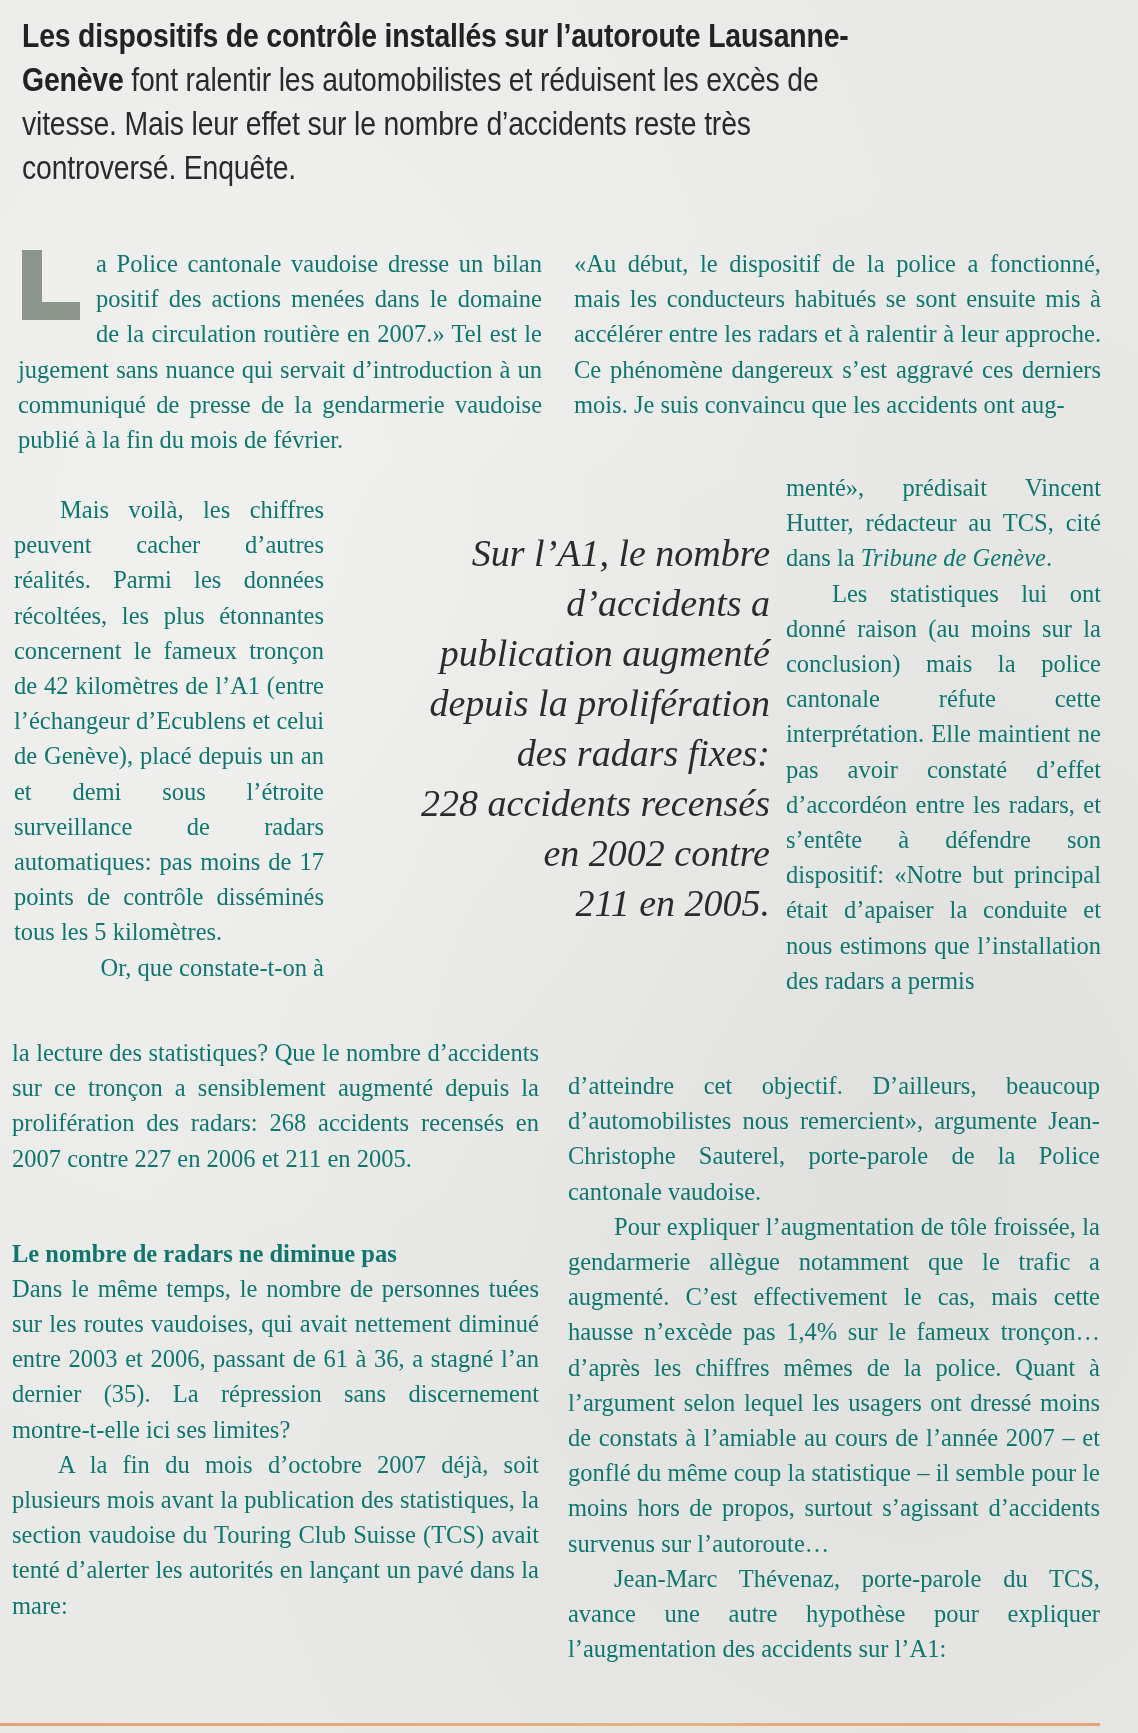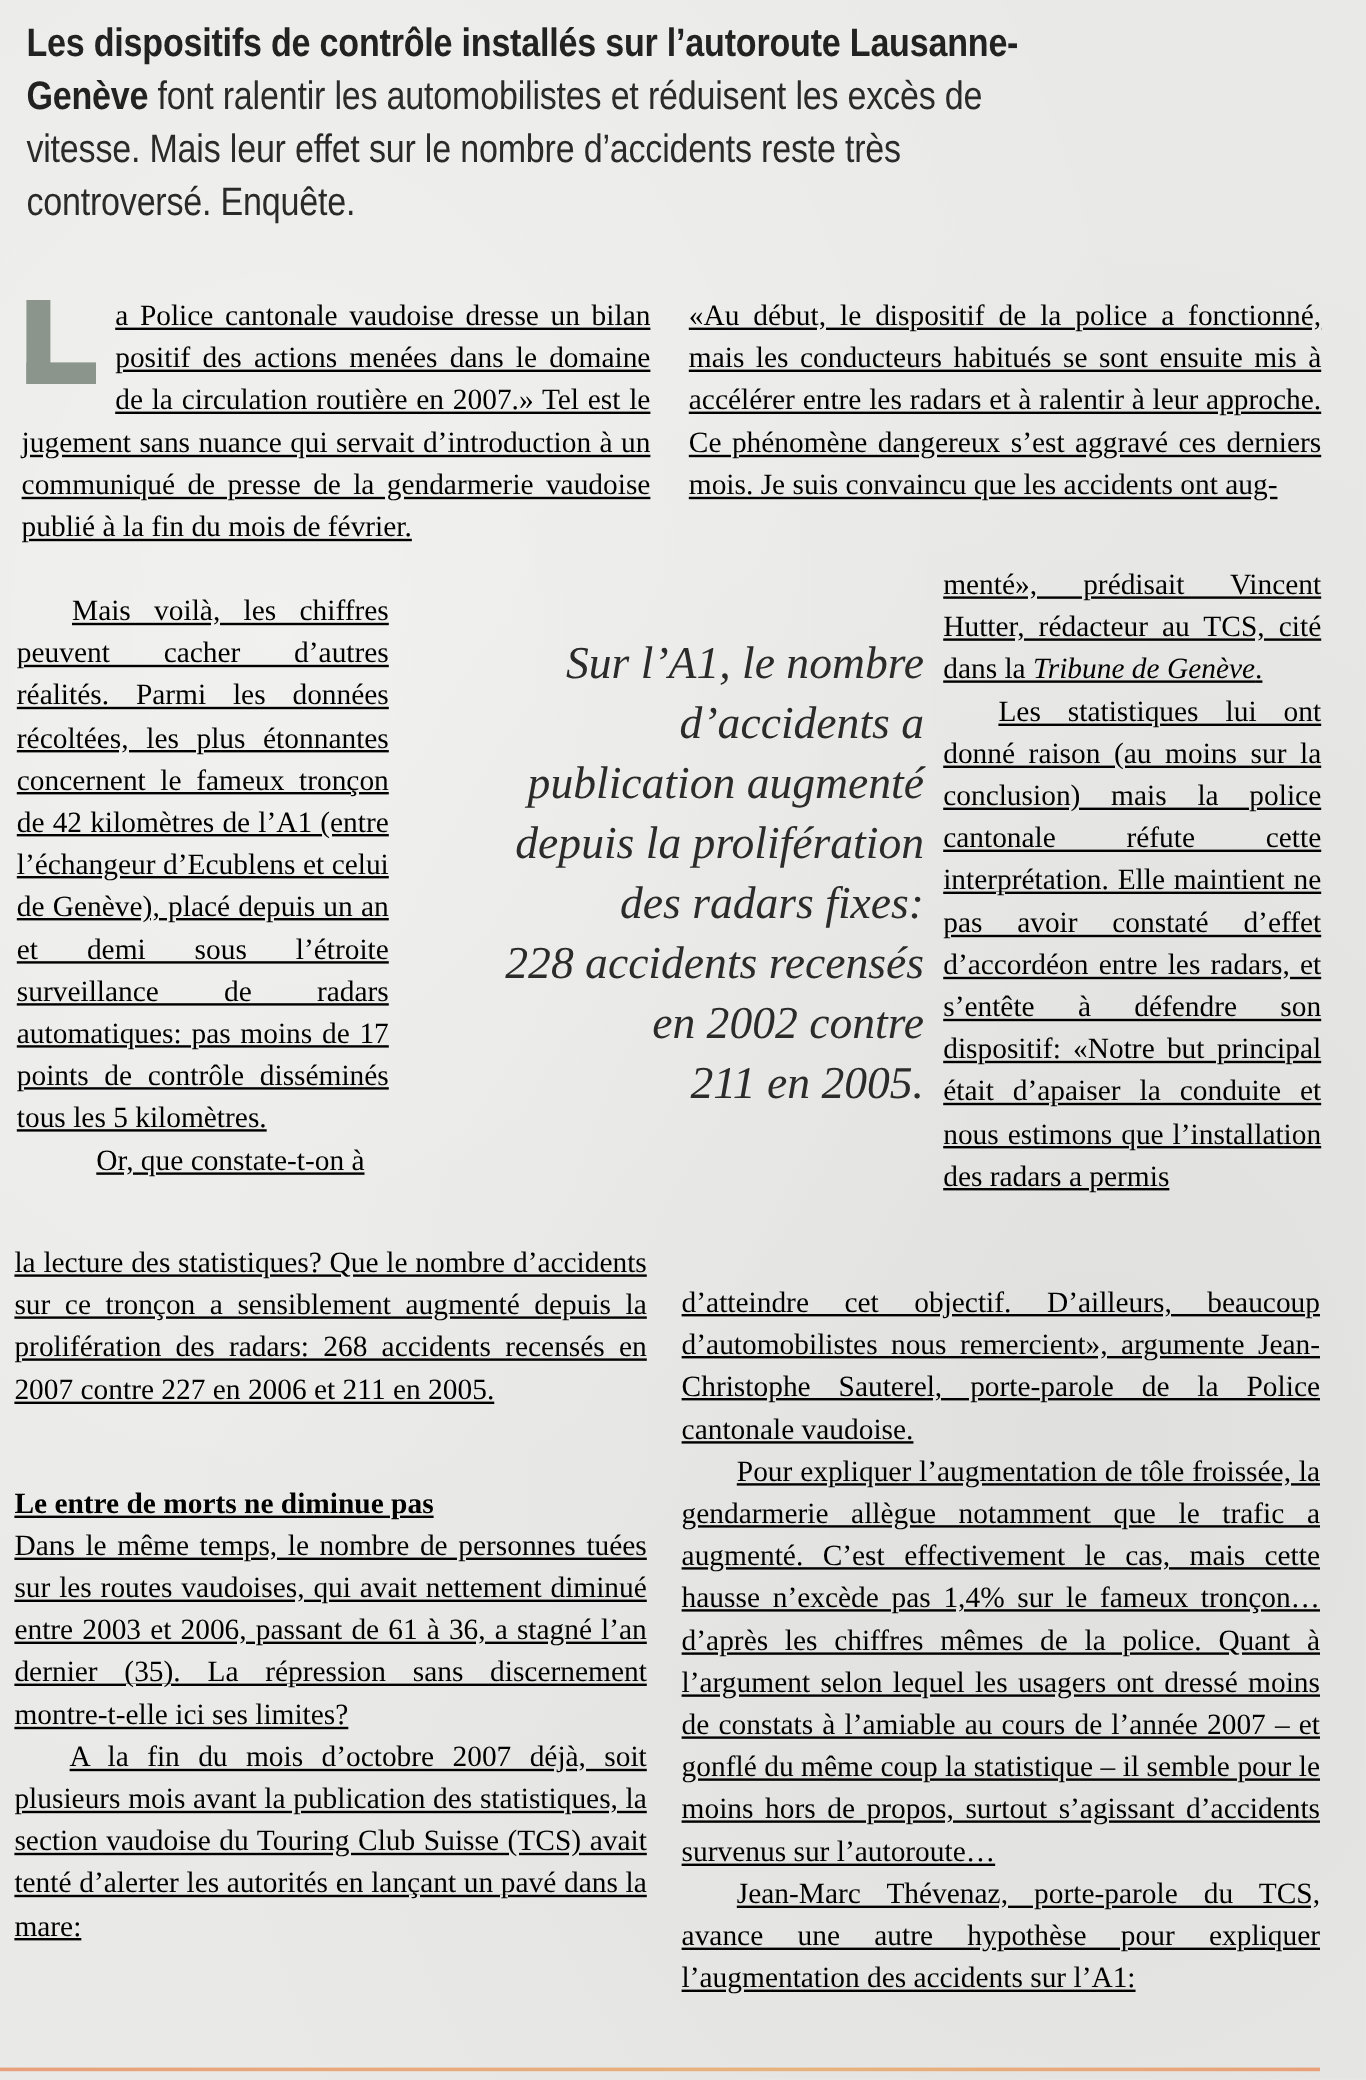--- a/index.html
+++ b/index.html
@@ -14,21 +14,21 @@
     font-family: "Liberation Serif", "DejaVu Serif", serif;
   }
   .lead {
     position: absolute; left: 22px; top: 14px; width: 1000px;
     font-family: "Liberation Sans", "DejaVu Sans", sans-serif;
     font-size: 33px; line-height: 44px; color: #2a2a2a;
     transform: scaleX(0.86); transform-origin: left top;
     letter-spacing: -0.2px;
   }
   .lead b { font-weight: bold; color: #222; }
-  .body-text { font-size: 24.5px; line-height: 35.2px; text-align: justify; color: #000000; text-decoration: underline; }
+  .body-text { font-size: 24.5px; line-height: 35.2px; text-align: justify; color: #0f766e; }
   .body-text p { margin: 0; }
   .indent { text-indent: 46px; }
   .col { position: absolute; }
   #col-left-top { left: 18px; top: 246px; width: 524px; }
   #col-left-mid { left: 14px; top: 492px; width: 310px; }
   #col-left-bottom { left: 12px; top: 1035px; width: 527px; }
   #col-right-top { left: 574px; top: 246px; width: 527px; }
   #col-right-mid { left: 786px; top: 593px; width: 315px; }
   #col-right-bottom { left: 568px; top: 1068px; width: 532px; }
   .dropcap {
@@ -61,27 +61,27 @@
 <div class="col body-text" id="col-left-top">
   <div class="dropcap">
       <div class="v"></div>
       <div class="h"></div>
     </div>
   <p>a Police cantonale vaudoise dresse un bilan positif des actions menées dans le domaine de la circulation routière en 2007.» Tel est le jugement sans nuance qui servait d’introduction à un communiqué de presse de la gendarmerie vaudoise publié à la fin du mois de février.</p>
 </div>
 
 <div class="col body-text" id="col-left-mid">
   <p class="indent">Mais voilà, les chiffres peuvent cacher d’autres réalités. Parmi les données récoltées, les plus étonnantes concernent le fameux tronçon de 42 kilomètres de l’A1 (entre l’échangeur d’Ecublens et celui de Genève), placé depuis un an et demi sous l’étroite surveillance de radars automatiques: pas moins de 17 points de contrôle disséminés tous les 5 kilomètres.</p>
-  <p class="indent" style="text-align:center;">Or, que constate-t-on à</p>
+  <p class="indent" style="text-align:right;">Or, que constate-t-on à</p>
 </div>
 
 <div class="col body-text" id="col-left-bottom">
   <p>la lecture des statistiques? Que le nombre d’accidents sur ce tronçon a sensiblement augmenté depuis la prolifération des radars: 268 accidents recensés en 2007 contre 227 en 2006 et 211 en 2005.</p>
   <p style="height:60px;"></p>
-  <p class="subhead">Le entre de morts ne diminue pas</p>
+  <p class="subhead">Le nombre de radars ne diminue pas</p>
   <p>Dans le même temps, le nombre de personnes tuées sur les routes vaudoises, qui avait nettement diminué entre 2003 et 2006, passant de 61 à 36, a stagné l’an dernier (35). La répression sans discernement montre-t-elle ici ses limites?</p>
   <p class="indent">A la fin du mois d’octobre 2007 déjà, soit plusieurs mois avant la publication des statistiques, la section vaudoise du Touring Club Suisse (TCS) avait tenté d’alerter les autorités en lançant un pavé dans la mare:</p>
 </div>
 
 <div class="pullquote">
   <span>Sur l’A1, le nombre</span>
   <span>d’accidents a</span>
   <span>publication augmenté</span>
   <span>depuis la prolifération</span>
   <span>des radars fixes:</span>

